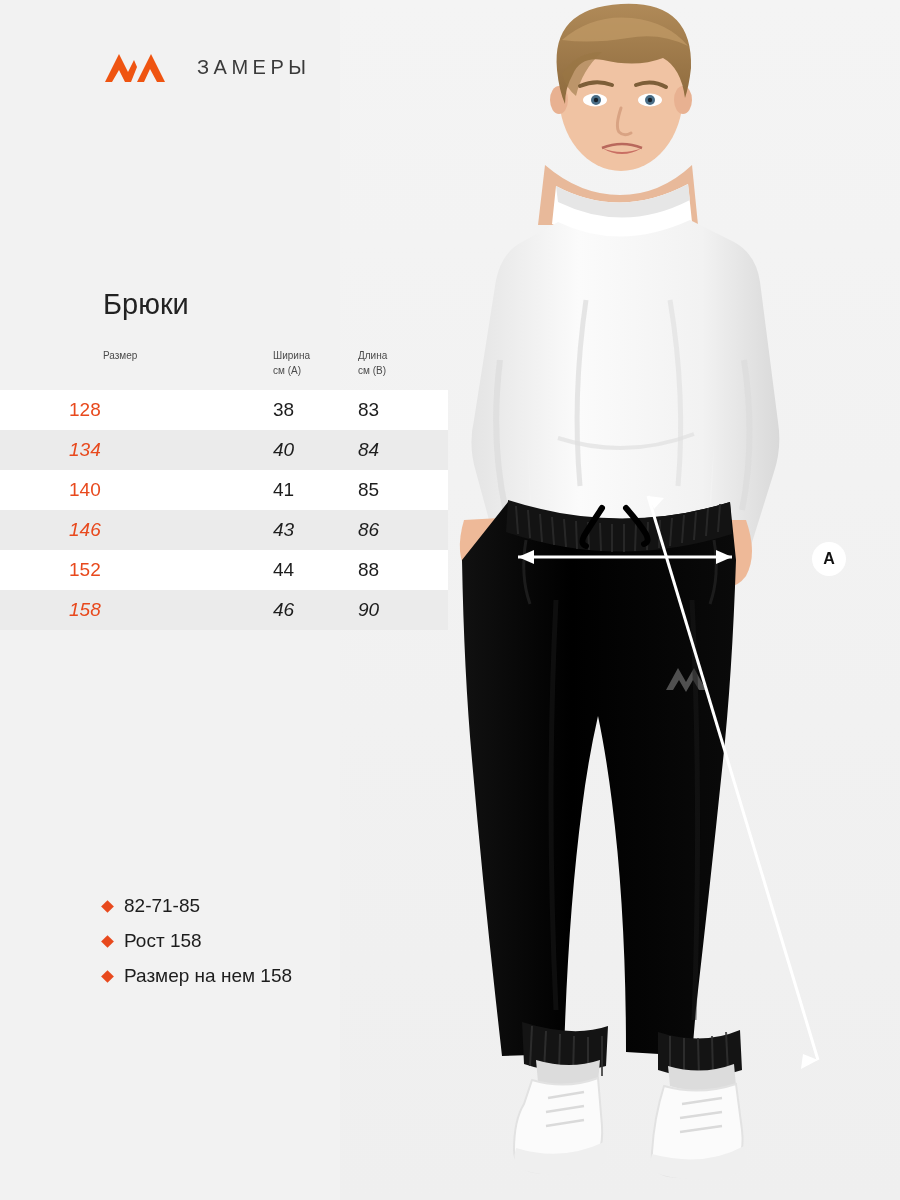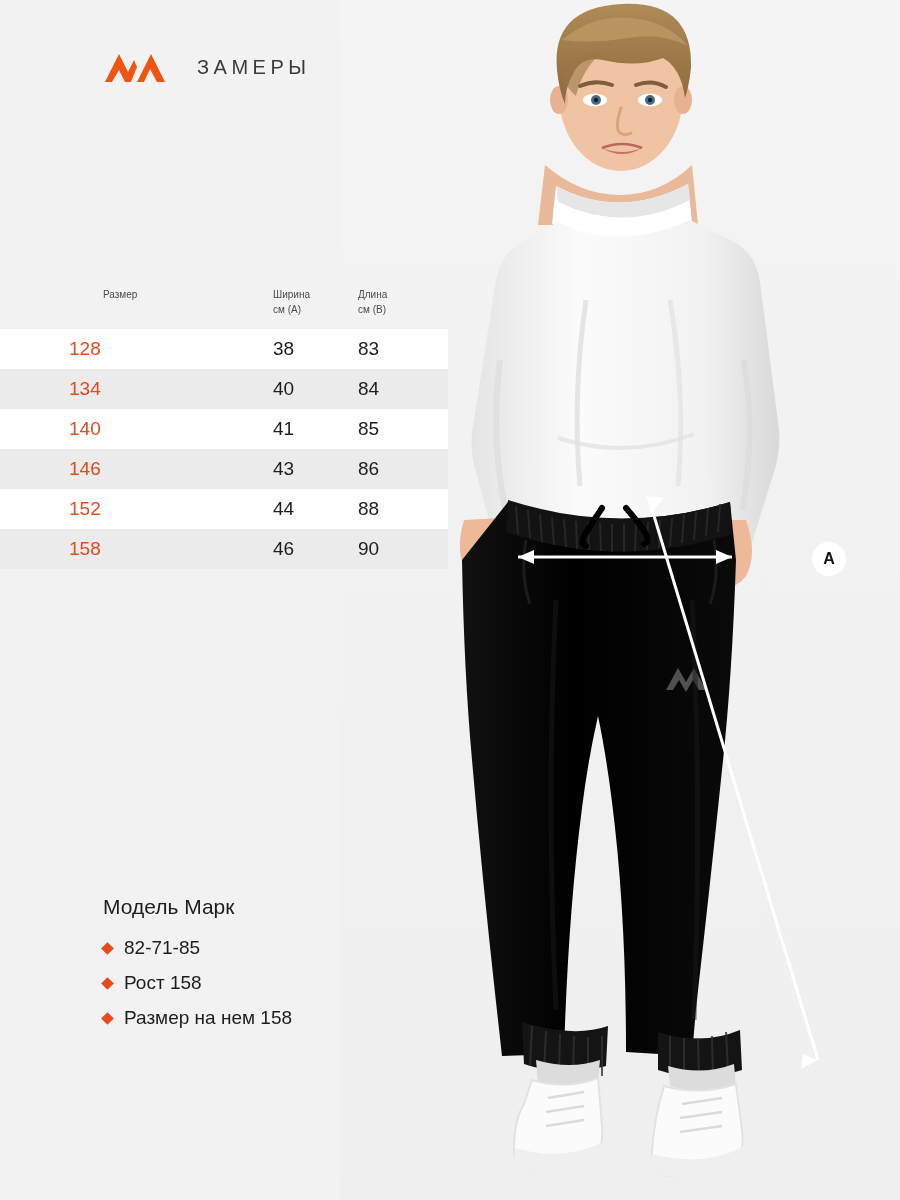--- a/index.html
+++ b/index.html
@@ -88,21 +88,21 @@
     font-size: 19px;
     color: #1d1d1d;
     padding: 9px 0;
     height: 22px;
   }
   table.sizes td.c0 {
     padding-left: 69px;
     color: #e8491d;
   }
   table.sizes tbody tr.odd { background: #ffffff; }
-  table.sizes tbody tr.even { background: #ebebeb; }
+  table.sizes tbody tr.even { background: #ebebeb; font-style: italic; }
 
   
   .model-block {
     position: absolute;
     left: 103px;
     top: 895px;
     width: 330px;
   }
   .model-title {
     font-size: 21px;
@@ -337,20 +337,21 @@
     <span>
       <svg class="brand-mark" viewBox="0 0 64 34" xmlns="http://www.w3.org/2000/svg">
         <path d="M2 32 L16 4 L25 22 L31 10 L34 17 L28 32 L22 32 L16 20 L9 32 Z" fill="#ef5411"></path>
         <path d="M34 32 L48 4 L62 32 L54 32 L47 19 L41 32 Z" fill="#ef5411"></path>
       </svg>
     </span>
     <span class="brand-text">ЗАМЕРЫ</span>
   </div>
 
   <div class="table-block">
+    <h1 class="table-title">Брюки</h1>
 
     <table class="sizes">
       <thead>
         <tr>
           <th class="c0">
             <span>Размер</span>
           </th>
           <th class="c1">
             <span>Ширина</span><br>
             <span>см (A)</span>
@@ -390,21 +391,20 @@
         <tr class="even">
           <td class="c0">158</td>
           <td class="c1">46</td>
           <td class="c2">90</td>
         </tr>
       </tbody>
     </table>
   </div>
 
   <div class="model-block">
-    <div class="model-title">Модель Марк</div>
     <ul class="model-list">
       <li>
         <span class="diamond"></span>
         <span>82-71-85</span>
       </li>
       <li>
         <span class="diamond"></span>
         <span>Рост 158</span>
       </li>
       <li>

